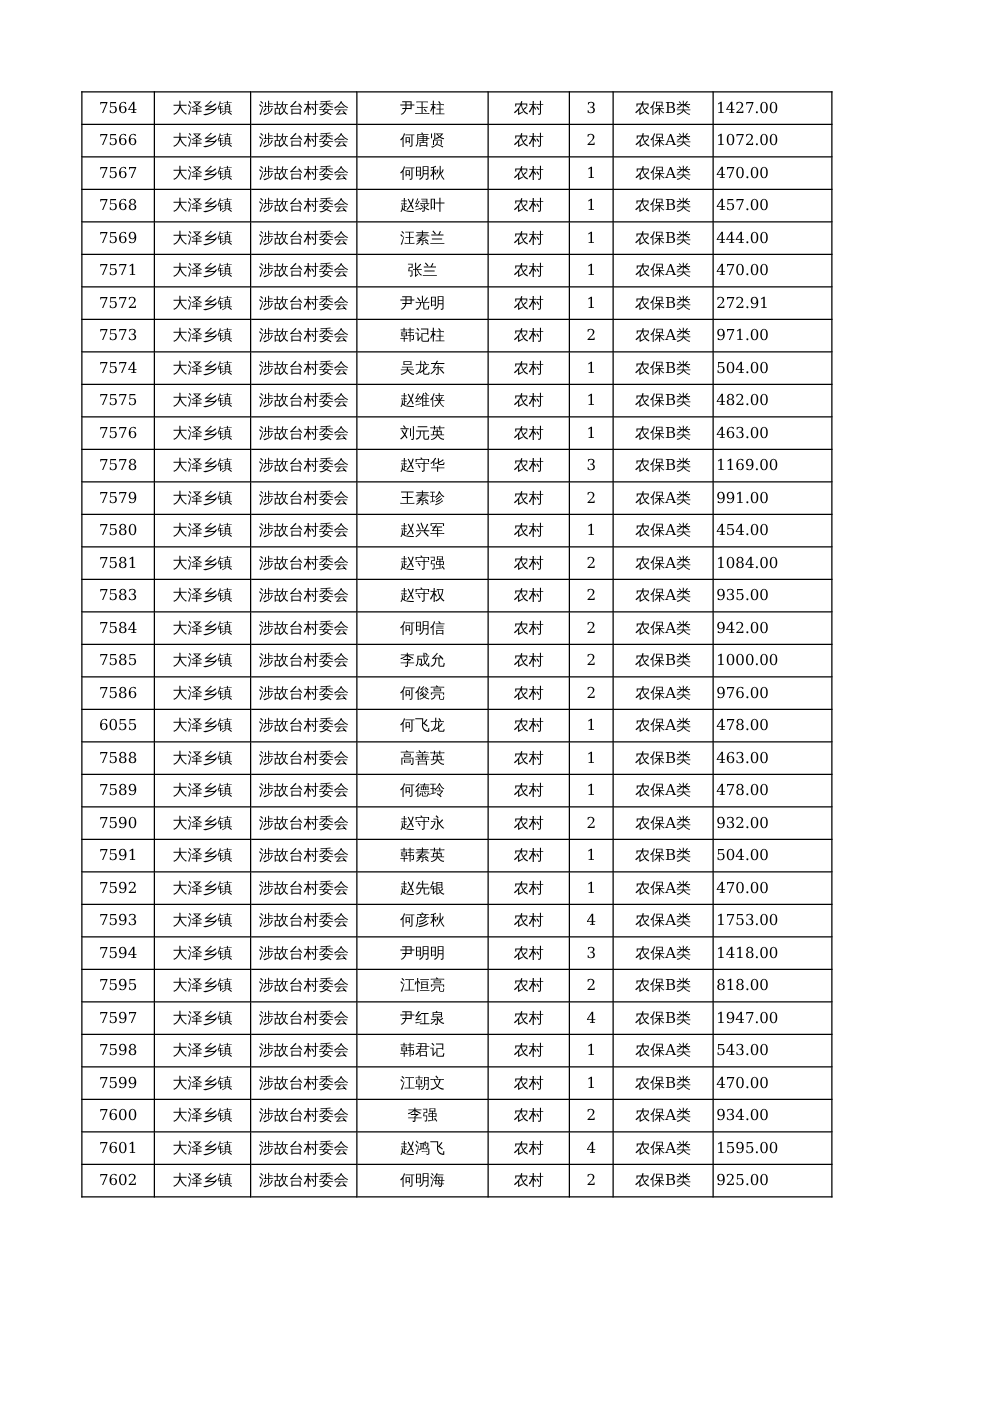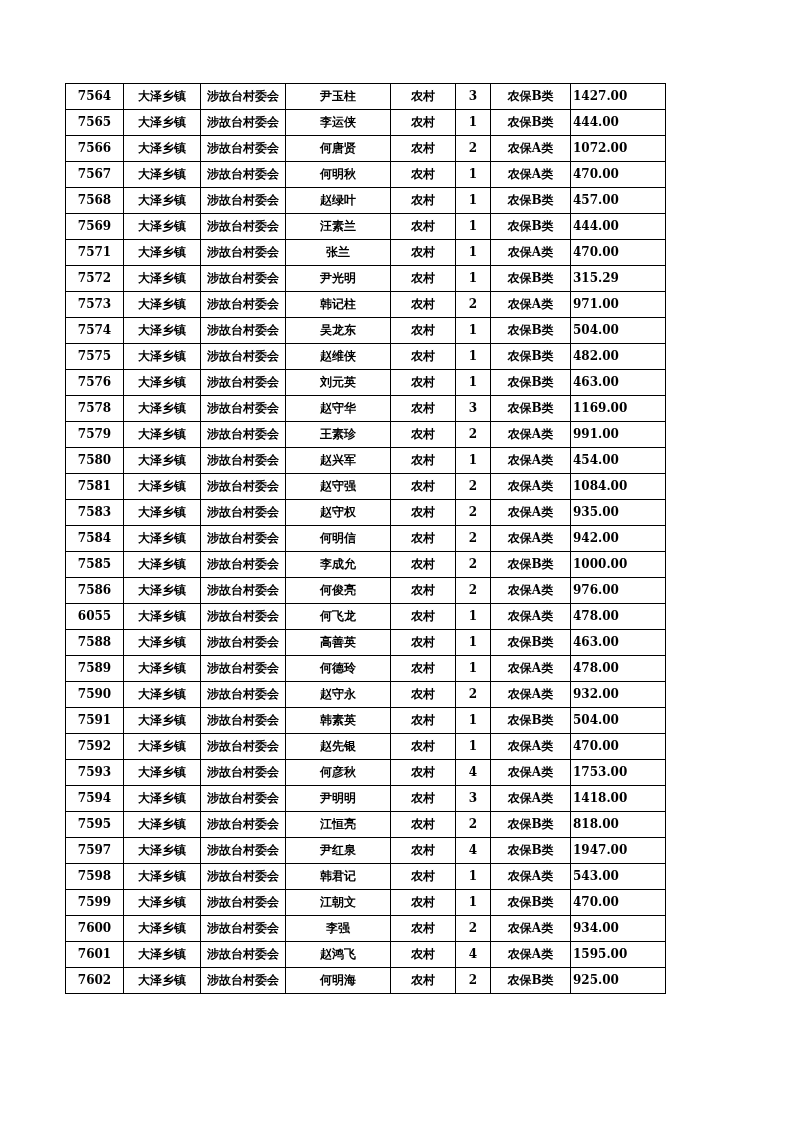--- a/index.html
+++ b/index.html
@@ -9,22 +9,21 @@
   body {
     width: 793px;
     height: 1122px;
     background: #ffffff;
     position: relative;
     font-family: "DejaVu Serif", "Liberation Serif", serif;
   }
   .sheet {
     position: absolute;
     left: 65px;
-    top: 83px;
-    font-weight: bold;
+    top: 73px;
   }
   table.data-table {
     border-collapse: collapse;
     table-layout: fixed;
   }
   table.data-table td {
     border: 1px solid #000000;
     height: 25px;
     box-sizing: border-box;
     font-size: 12px;
@@ -69,88 +68,78 @@
           <td>7564</td>
           <td>大泽乡镇</td>
           <td>涉故台村委会</td>
           <td>尹玉柱</td>
           <td>农村</td>
           <td>3</td>
           <td>农保B类</td>
           <td class="align-right">1427.00</td>
         </tr>
         <tr>
-          <td>7565</td>
-          <td>大泽乡镇</td>
-          <td>涉故台村委会</td>
-          <td>李运侠</td>
+          <td>7566</td>
+          <td>大泽乡镇</td>
+          <td>涉故台村委会</td>
+          <td>何唐贤</td>
+          <td>农村</td>
+          <td>2</td>
+          <td>农保A类</td>
+          <td class="align-right">1072.00</td>
+        </tr>
+        <tr>
+          <td>7567</td>
+          <td>大泽乡镇</td>
+          <td>涉故台村委会</td>
+          <td>何明秋</td>
+          <td>农村</td>
+          <td>1</td>
+          <td>农保A类</td>
+          <td class="align-right">470.00</td>
+        </tr>
+        <tr>
+          <td>7568</td>
+          <td>大泽乡镇</td>
+          <td>涉故台村委会</td>
+          <td>赵绿叶</td>
+          <td>农村</td>
+          <td>1</td>
+          <td>农保B类</td>
+          <td class="align-right">457.00</td>
+        </tr>
+        <tr>
+          <td>7569</td>
+          <td>大泽乡镇</td>
+          <td>涉故台村委会</td>
+          <td>汪素兰</td>
           <td>农村</td>
           <td>1</td>
           <td>农保B类</td>
           <td class="align-right">444.00</td>
         </tr>
         <tr>
-          <td>7566</td>
-          <td>大泽乡镇</td>
-          <td>涉故台村委会</td>
-          <td>何唐贤</td>
-          <td>农村</td>
-          <td>2</td>
-          <td>农保A类</td>
-          <td class="align-right">1072.00</td>
-        </tr>
-        <tr>
-          <td>7567</td>
-          <td>大泽乡镇</td>
-          <td>涉故台村委会</td>
-          <td>何明秋</td>
+          <td>7571</td>
+          <td>大泽乡镇</td>
+          <td>涉故台村委会</td>
+          <td>张兰</td>
           <td>农村</td>
           <td>1</td>
           <td>农保A类</td>
           <td class="align-right">470.00</td>
         </tr>
         <tr>
-          <td>7568</td>
-          <td>大泽乡镇</td>
-          <td>涉故台村委会</td>
-          <td>赵绿叶</td>
-          <td>农村</td>
-          <td>1</td>
-          <td>农保B类</td>
-          <td class="align-right">457.00</td>
-        </tr>
-        <tr>
-          <td>7569</td>
-          <td>大泽乡镇</td>
-          <td>涉故台村委会</td>
-          <td>汪素兰</td>
-          <td>农村</td>
-          <td>1</td>
-          <td>农保B类</td>
-          <td class="align-right">444.00</td>
-        </tr>
-        <tr>
-          <td>7571</td>
-          <td>大泽乡镇</td>
-          <td>涉故台村委会</td>
-          <td>张兰</td>
-          <td>农村</td>
-          <td>1</td>
-          <td>农保A类</td>
-          <td class="align-right">470.00</td>
-        </tr>
-        <tr>
           <td>7572</td>
           <td>大泽乡镇</td>
           <td>涉故台村委会</td>
           <td>尹光明</td>
           <td>农村</td>
           <td>1</td>
           <td>农保B类</td>
-          <td class="align-right">315.29</td>
+          <td class="align-right">272.91</td>
         </tr>
         <tr>
           <td>7573</td>
           <td>大泽乡镇</td>
           <td>涉故台村委会</td>
           <td>韩记柱</td>
           <td>农村</td>
           <td>2</td>
           <td>农保A类</td>
           <td class="align-right">971.00</td>

